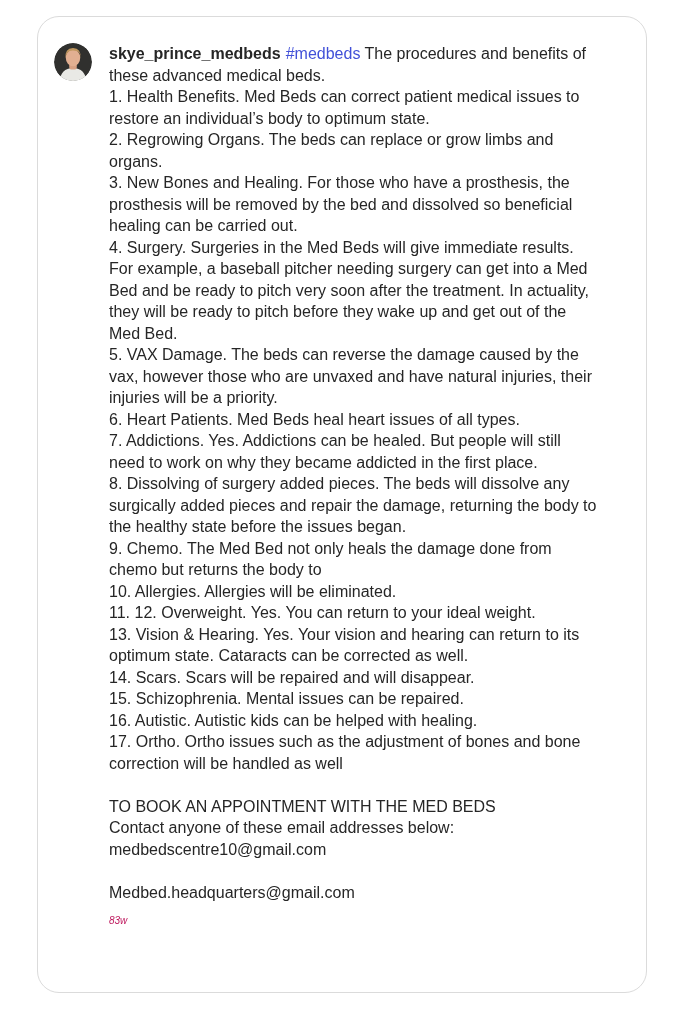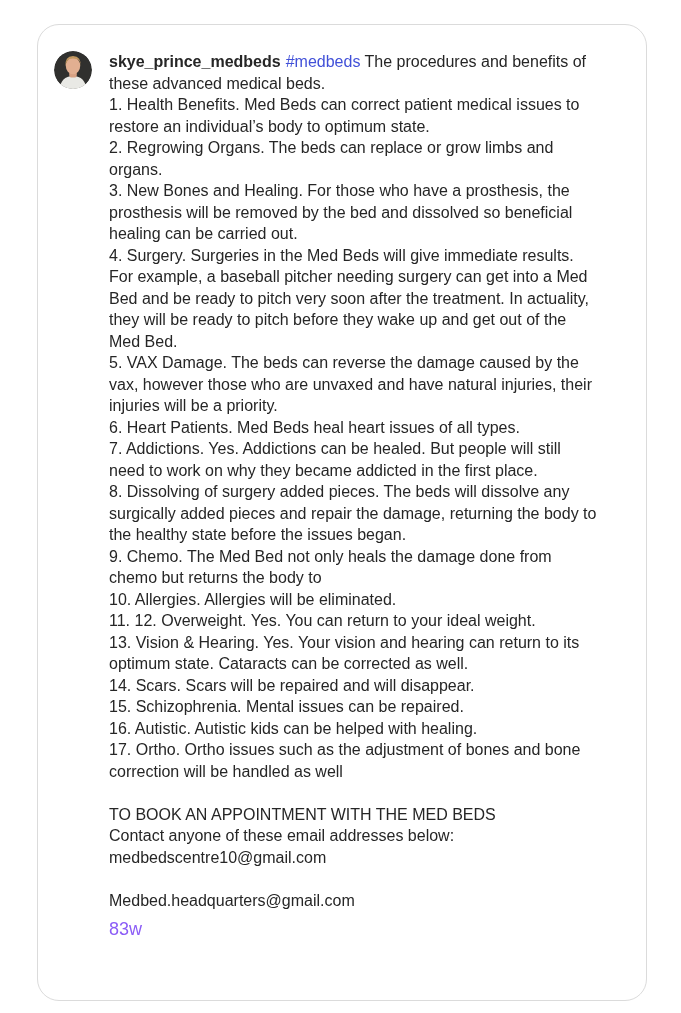--- a/index.html
+++ b/index.html
@@ -10,21 +10,21 @@
   }
   .page {
     width: 681px;
     height: 1013px;
     position: relative;
     background: #ffffff;
   }
   .post-card {
     position: absolute;
     left: 37px;
-    top: 24px;
+    top: 16px;
     width: 610px;
     height: 977px;
     background: #ffffff;
     border: 1px solid #dbdbdb;
     border-radius: 22px;
     overflow: hidden;
   }
   .card-inner {
     display: flex;
     padding: 26px 46px 0 16px;
@@ -60,23 +60,24 @@
     color: #4150d8;
     text-decoration: none;
     cursor: pointer;
     margin-left: 5px;
   }
   .body-text {
     color: #262626;
   }
   .timestamp {
     margin-top: 9px;
-    font-size: 18px;
+    font-size: 10px;
     line-height: 18px;
-    color: #8b5cf6;
+    color: #be185d;
+    font-style: italic;
   }
 </style>
 </head>
 <body>
 
 <div class="page">
   <div class="post-card">
     <div class="card-inner">
 
       <div class="avatar-wrap">

